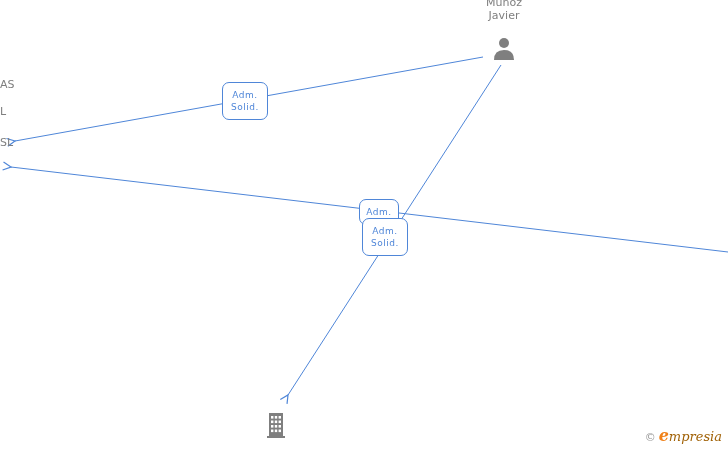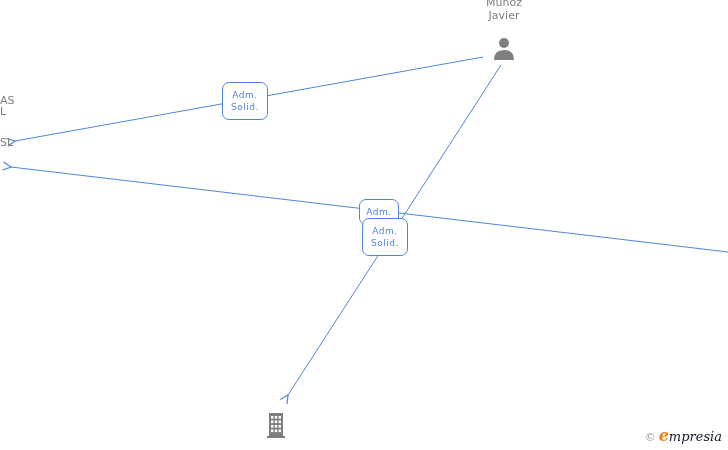--- a/index.html
+++ b/index.html
@@ -28,32 +28,32 @@
     text-align:center;padding:6px 4px;letter-spacing:0.5px;white-space:nowrap;
   }
   .label-top{left:222px;top:82px;min-width:36px;}
   .label-mid-small{left:359px;top:199px;min-width:30px;}
   .label-mid-large{left:362px;top:218px;min-width:36px;}
 
   .fragment{
     position:absolute;left:0;color:var(--gray);font-size:11px;line-height:13px;
     cursor:pointer;white-space:nowrap;
   }
-  .frag-0{top:94px;}
+  .frag-0{top:78px;}
   .frag-1{top:105px;}
   .frag-2{top:136px;}
 
   .watermark{
     position:absolute;right:6px;bottom:4px;font-size:12px;line-height:16px;
     white-space:nowrap;
   }
   .copyright{color:#9a9a9a;margin-right:3px;font-size:11px;}
   .brand{cursor:pointer;font-family:"DejaVu Serif", serif;font-style:italic;}
   .brand-first{color:#f08119;font-size:16px;font-weight:bold;}
-  .brand-rest{color:#0f172a;font-size:13px;}
+  .brand-rest{color:#a16207;font-size:13px;}
 </style>
 </head>
 <body>
 
 <div class="canvas">
 
   <svg id="edges-svg" width="728" height="450">
     <defs>
       <marker id="arrowhead" markerWidth="12" markerHeight="12" refX="2" refY="6" orient="auto" markerUnits="userSpaceOnUse">
         <path d="M10,2 L2,6 L10,10" fill="none" stroke="#4f86d8" stroke-width="1.2"></path>

